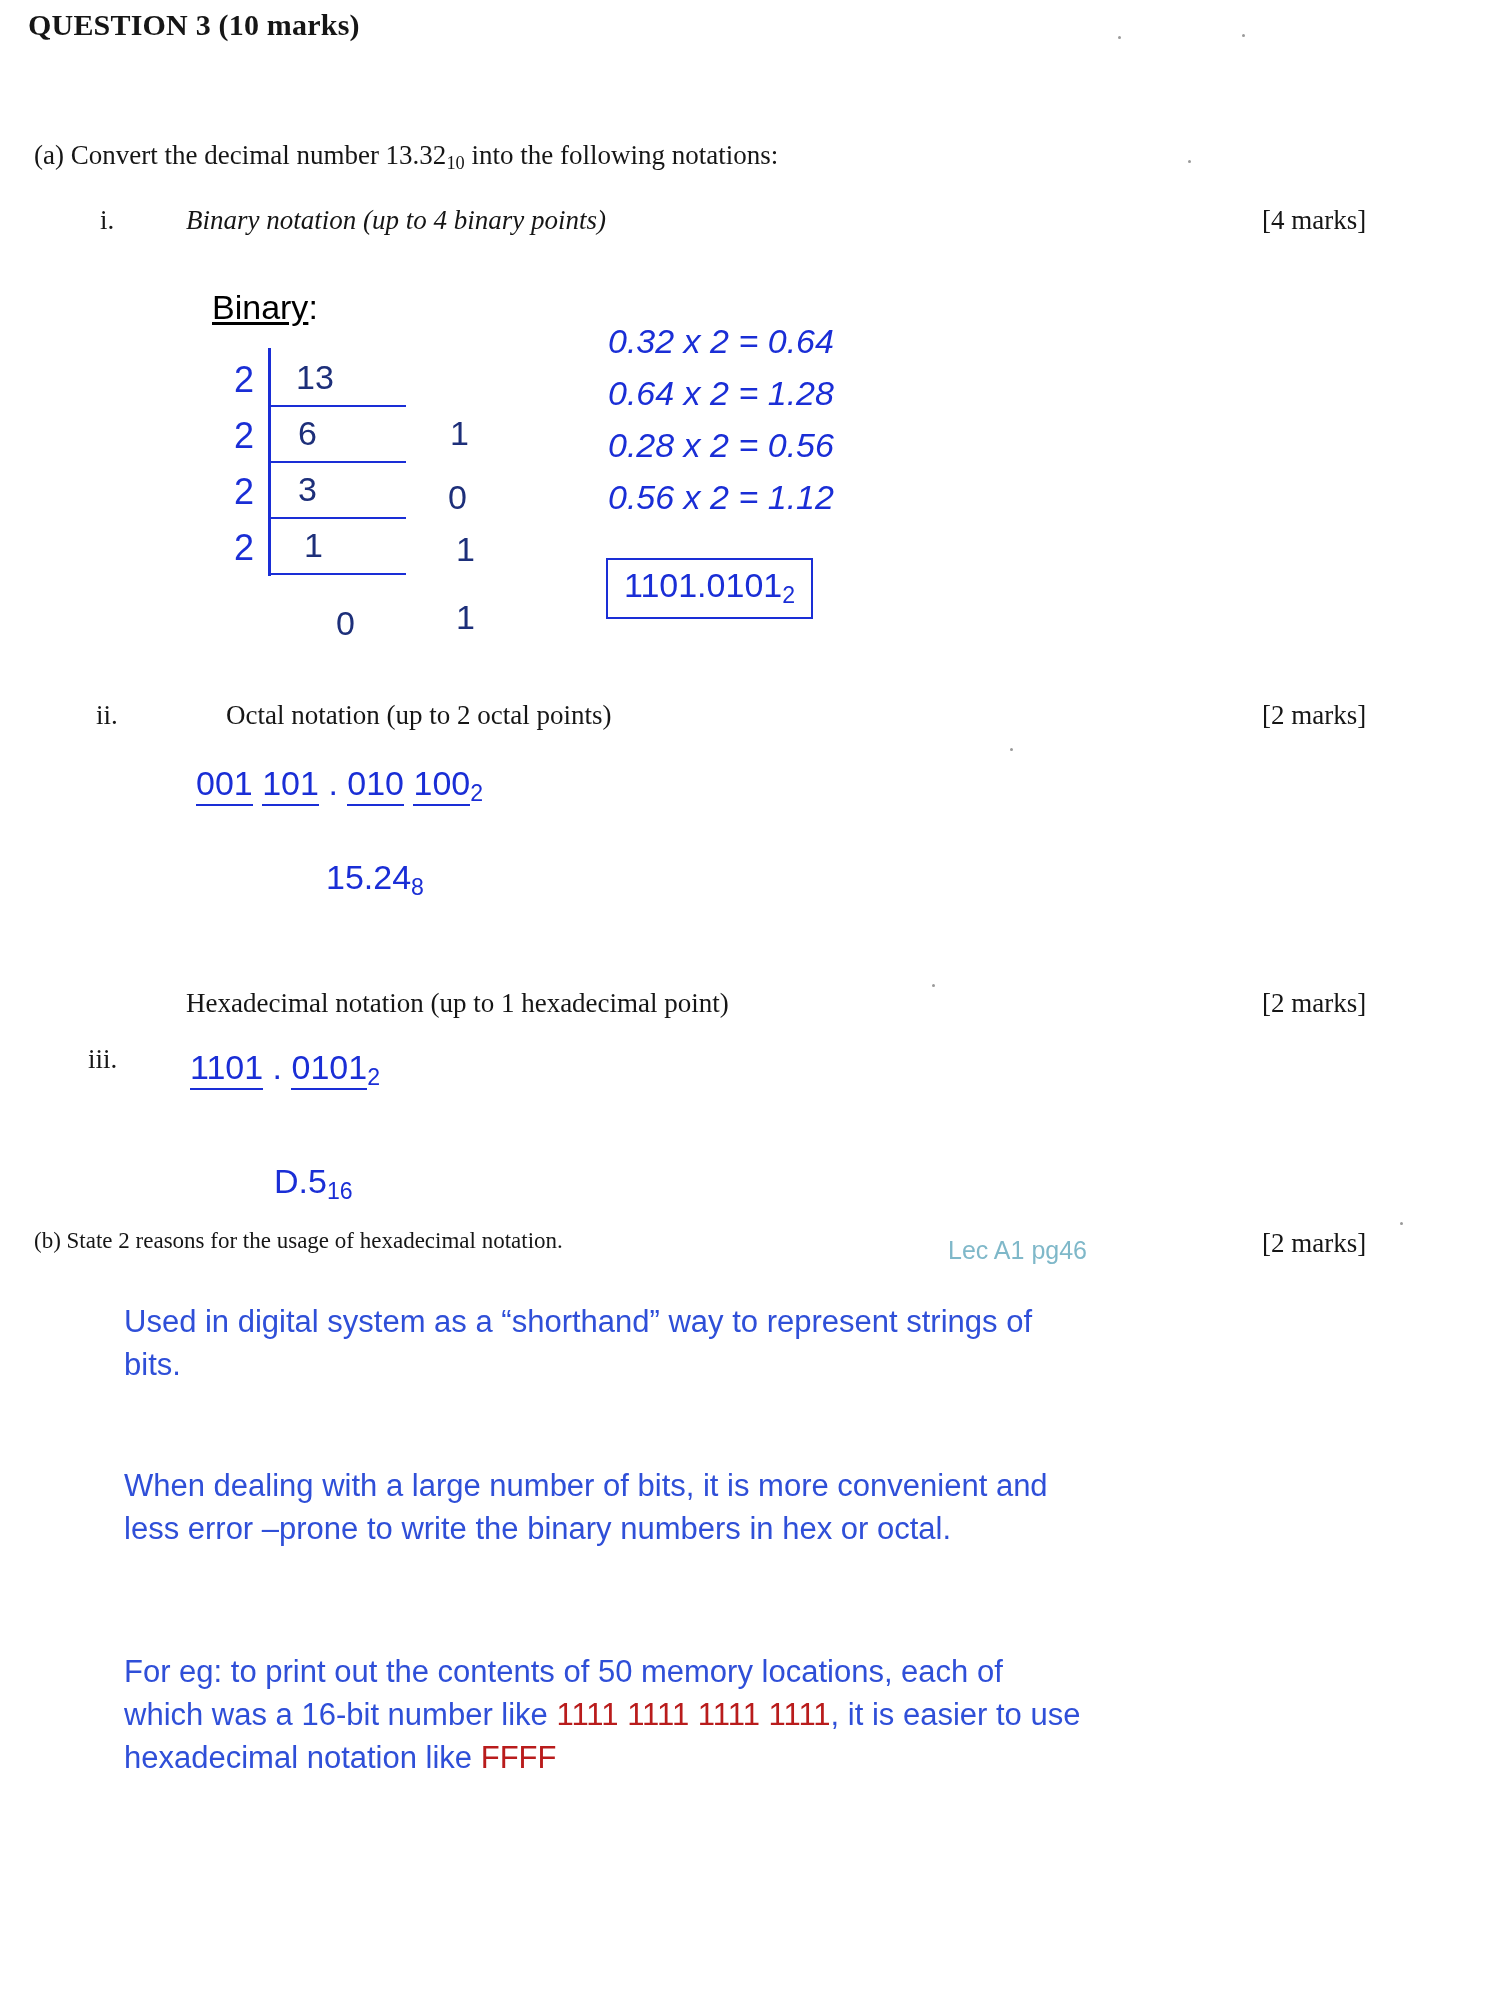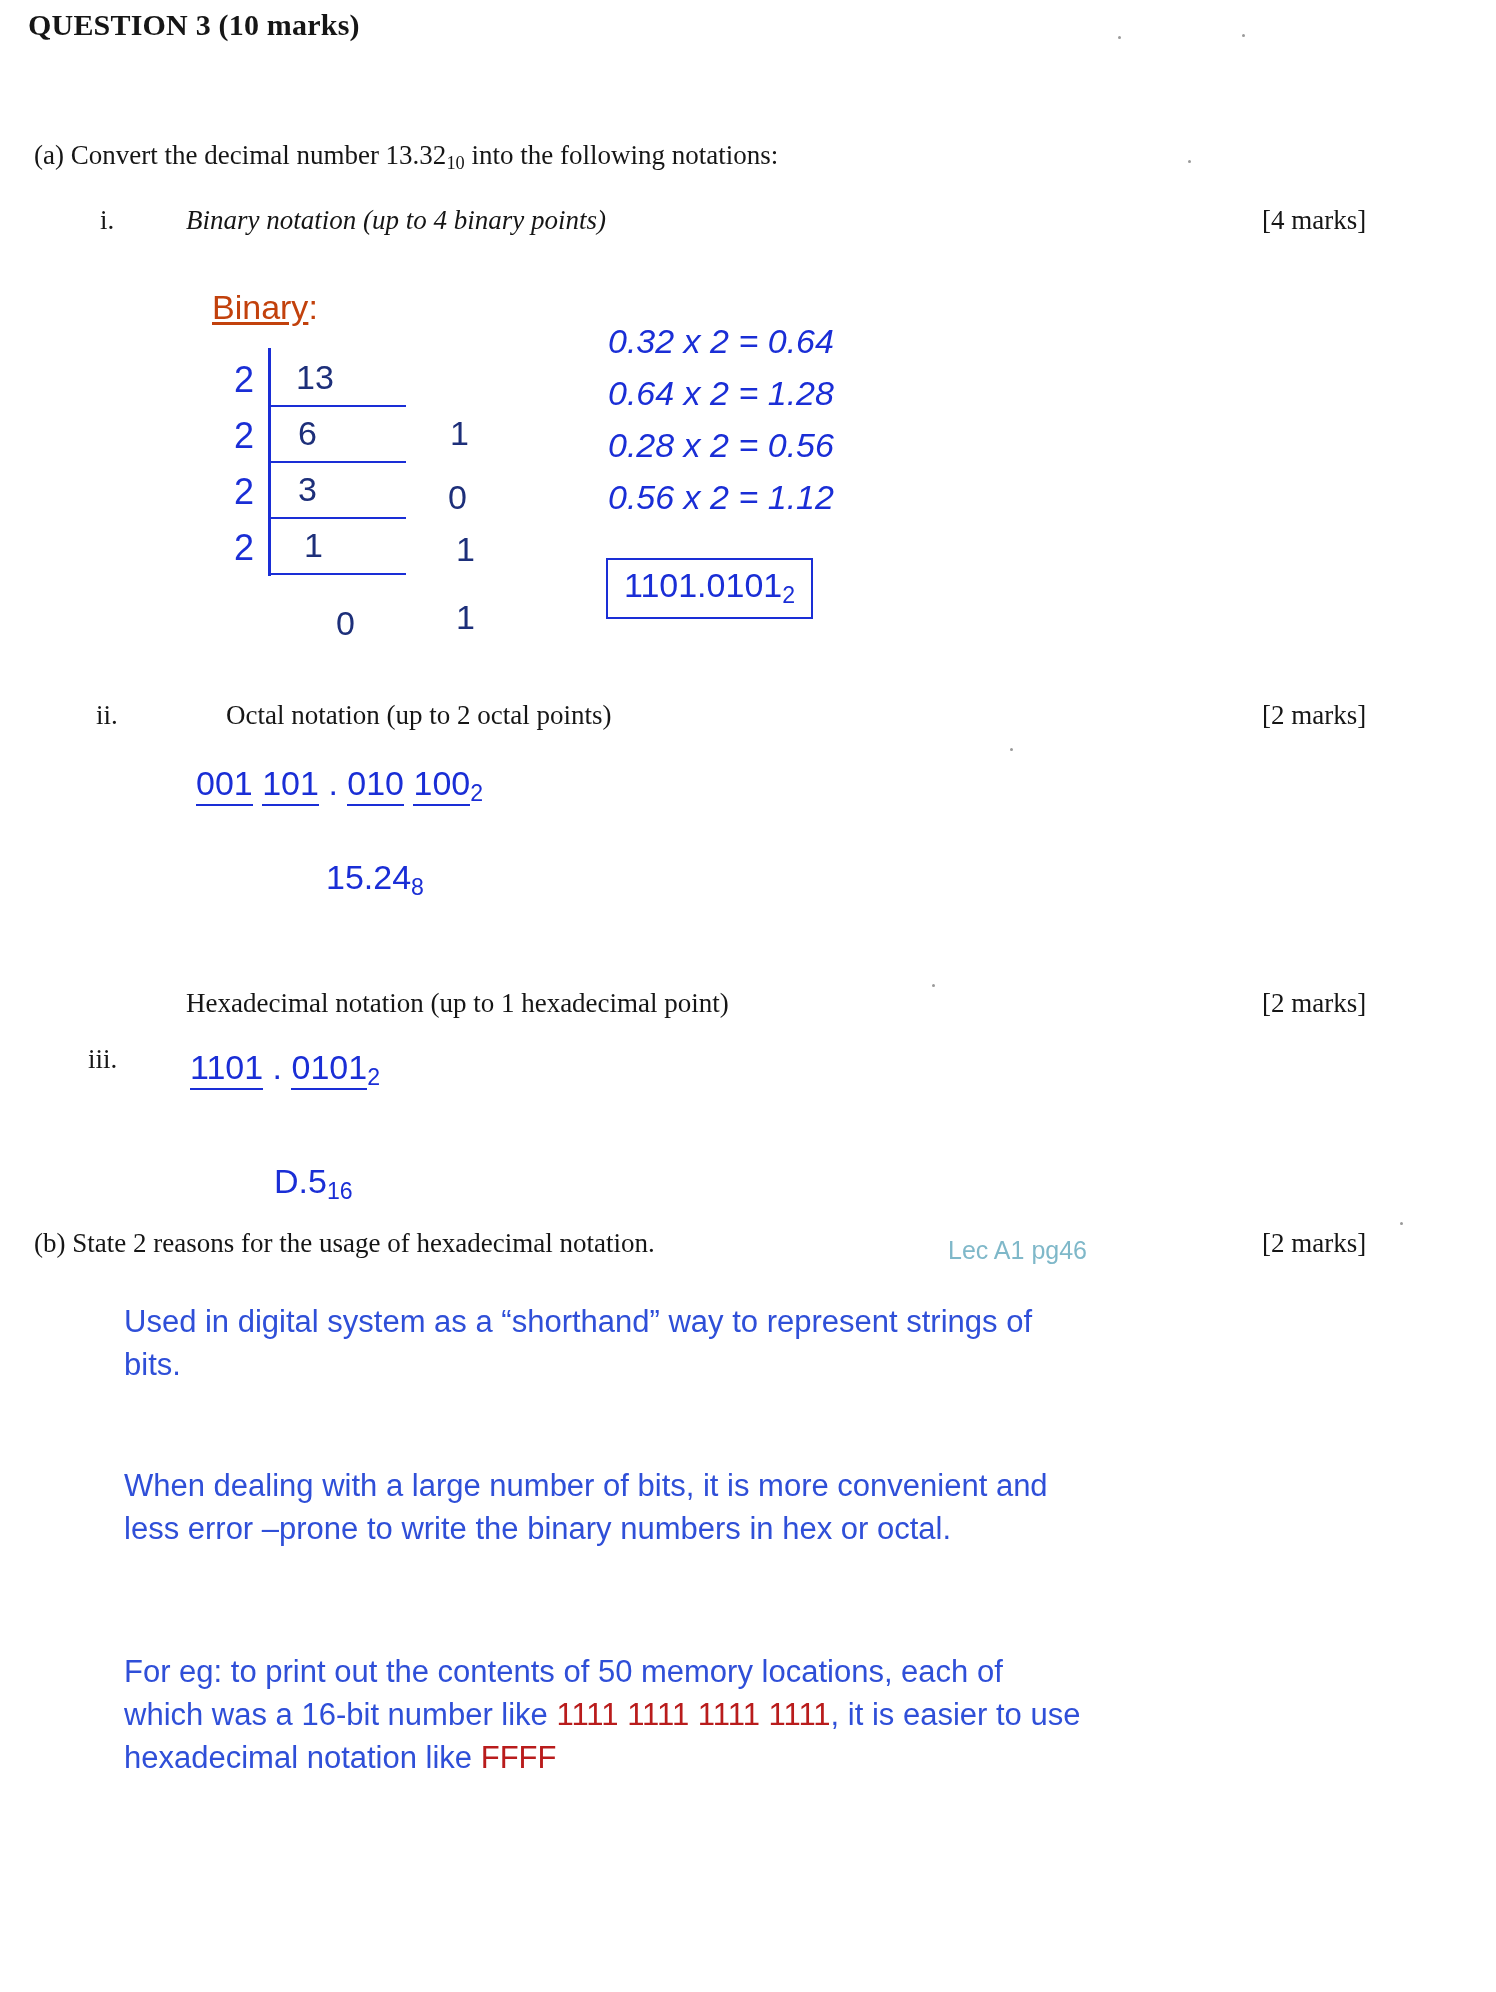--- a/index.html
+++ b/index.html
@@ -50,21 +50,21 @@
   sub {
     font-size: 0.68em;
     vertical-align: -0.28em;
   }
   
   .binary-title {
     position: absolute;
     left: 212px;
     top: 288px;
     font-size: 34px;
-    color: #c2410c;
+    color: #000000;
     font-family: "Liberation Sans", sans-serif;
   }
   .binary-title u {
     text-decoration: underline;
     text-underline-offset: 3px;
   }
   .div-col {
     position: absolute;
     left: 234px;
     top: 352px;
@@ -242,21 +242,21 @@
 
   <div class="grouped" style="left:190px;top:1048px;">
     <span class="grp">1101</span>
     <span>.</span>
     <span class="grp">0101</span><sub>2</sub>
   </div>
   <div class="res" style="left:274px;top:1162px;">
     <span>D.5</span><sub>16</sub>
   </div>
 
-  <div class="printed" style="position:absolute;left:34px;top:1228px;font-size:27px;">(b)  State 2 reasons for the usage of hexadecimal notation.</div>
+  <div class="printed" style="position:absolute;left:34px;top:1228px;font-size:23px;">(b)  State 2 reasons for the usage of hexadecimal notation.</div>
   <div class="note" style="left:948px;top:1236px;">Lec A1 pg46</div>
   <div class="printed marks" style="left:1262px;top:1228px;">[2 marks]</div>
 
   <div class="para" style="left:124px;top:1464px;width:960px;">When dealing with a large number of bits, it is more convenient and less error –prone to write the binary numbers in hex or octal.</div>
 
   <div class="para" style="left:124px;top:1300px;width:960px;">Used in digital system as a “shorthand” way to represent strings of bits.</div>
 
   <div class="para" style="left:124px;top:1650px;width:960px;">
     <span>For eg: to print out the contents of 50 memory locations, each of which was a 16-bit number like </span><span class="hl">1111 1111 1111 1111</span><span>, it is easier to use hexadecimal notation like </span><span class="hl">FFFF</span>
   </div>

